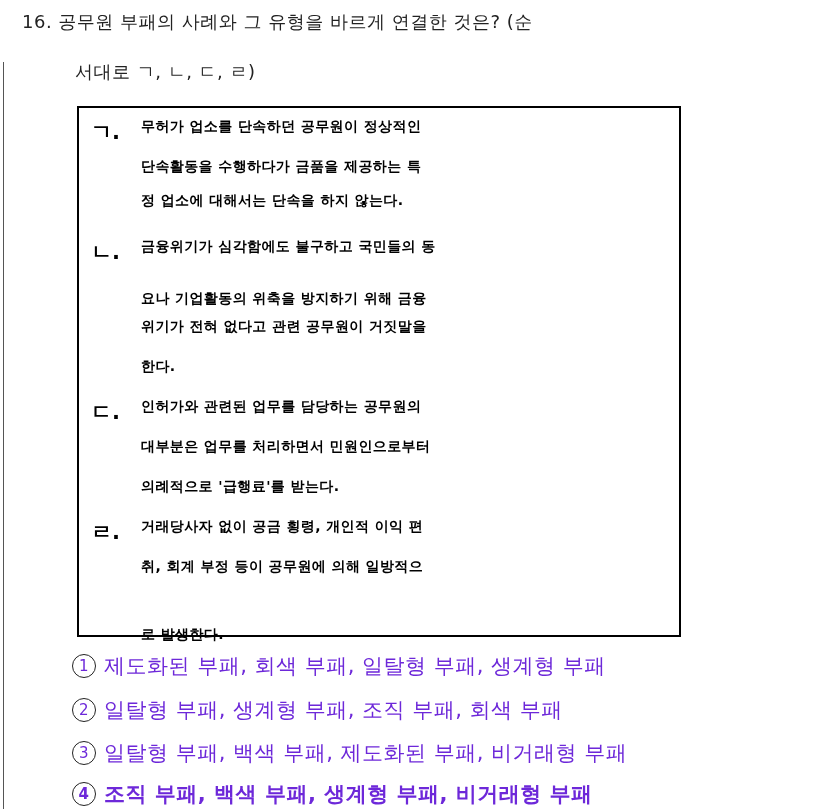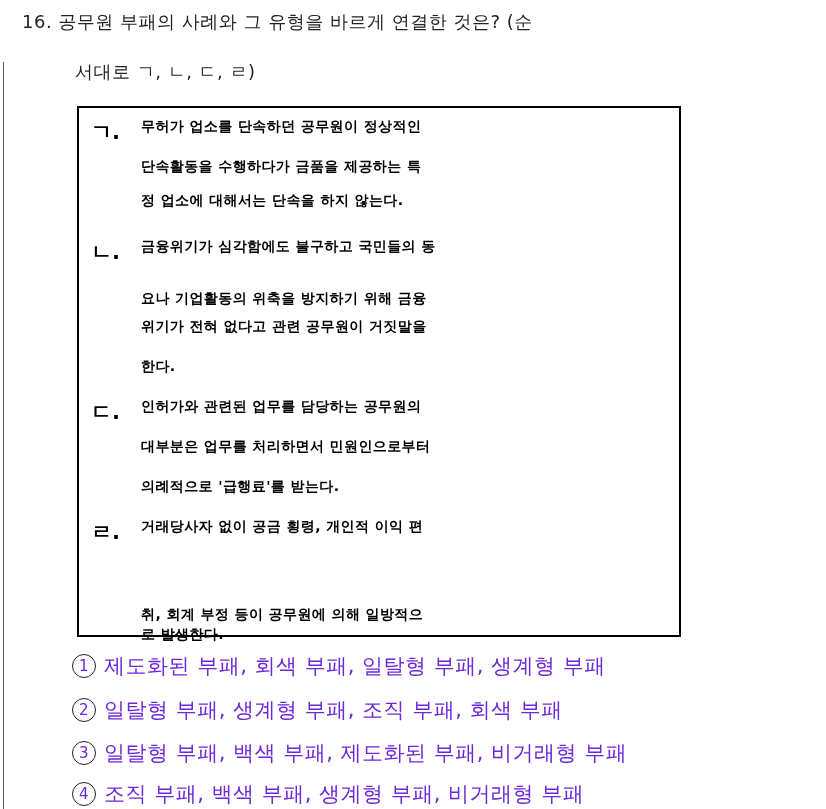--- a/index.html
+++ b/index.html
@@ -112,29 +112,29 @@
   <div class="item" style="top:0;">
     <span class="item-marker" style="top:290px;">ㄷ.</span>
     <span class="item-line" style="top:290px;">인허가와 관련된 업무를 담당하는 공무원의</span>
     <span class="item-line" style="top:330px;">대부분은 업무를 처리하면서 민원인으로부터</span>
     <span class="item-line" style="top:370px;">의례적으로 '급행료'를 받는다.</span>
   </div>
 
   <div class="item" style="top:0;">
     <span class="item-marker" style="top:410px;">ㄹ.</span>
     <span class="item-line" style="top:410px;">거래당사자 없이 공금 횡령, 개인적 이익 편</span>
-    <span class="item-line" style="top:450px;margin-top:48px;">취, 회계 부정 등이 공무원에 의해 일방적으</span>
+    <span class="item-line" style="top:450px;">취, 회계 부정 등이 공무원에 의해 일방적으</span>
     <span class="item-line" style="top:490px;margin-top:28px;">로 발생한다.</span>
   </div>
 </div>
 
 <div class="option" style="top:652px;">
   <span class="num">1</span><span>제도화된 부패, 회색 부패, 일탈형 부패, 생계형 부패</span>
 </div>
 <div class="option" style="top:696px;">
   <span class="num">2</span><span>일탈형 부패, 생계형 부패, 조직 부패, 회색 부패</span>
 </div>
 <div class="option" style="top:739px;">
   <span class="num">3</span><span>일탈형 부패, 백색 부패, 제도화된 부패, 비거래형 부패</span>
 </div>
-<div class="option" style="top:780px;">
+<div class="option" style="top:780px;font-weight:bold;">
   <span class="num">4</span><span>조직 부패, 백색 부패, 생계형 부패, 비거래형 부패</span>
 </div>
 
 </body></html>

